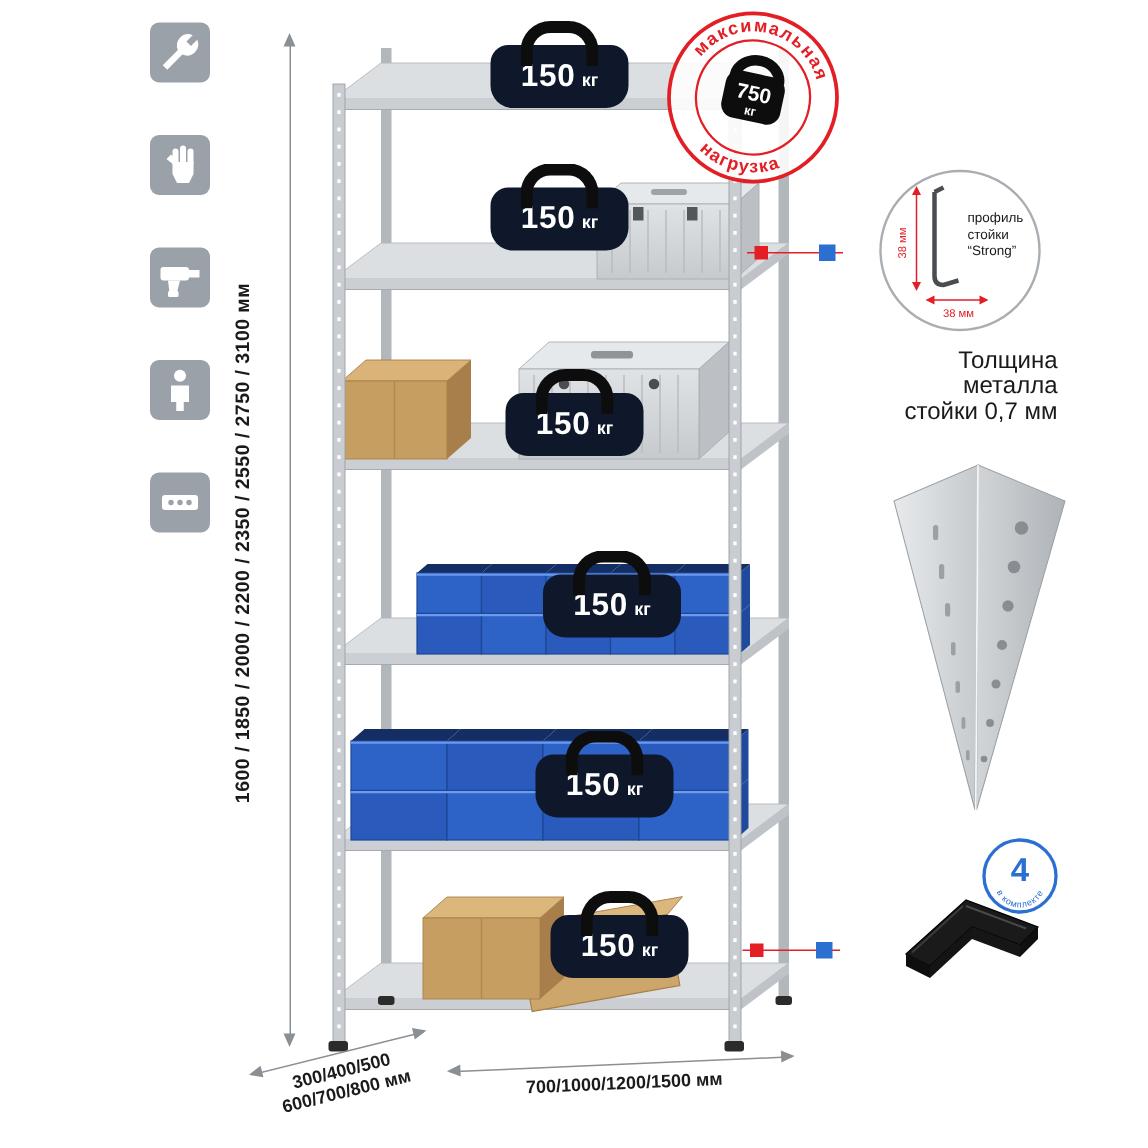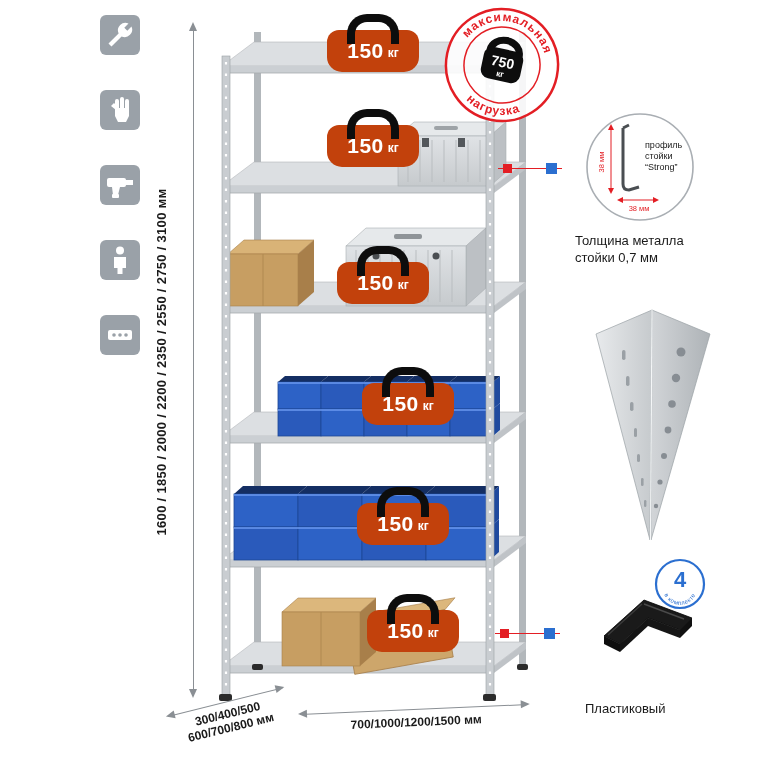--- a/index.html
+++ b/index.html
@@ -23,34 +23,34 @@
 
   
   .dim-h{position:absolute;height:0;border-top:1.5px solid #8a8f94;}
   .dim-h::before{content:"";position:absolute;left:-2px;top:-5px;border-top:4px solid transparent;
                  border-bottom:4px solid transparent;border-right:9px solid #8a8f94;}
   .dim-h::after{content:"";position:absolute;right:-2px;top:-5px;border-top:4px solid transparent;
                 border-bottom:4px solid transparent;border-left:9px solid #8a8f94;}
   .dim-text{position:absolute;text-align:center;font-size:12px;font-weight:bold;line-height:14px;}
 
   
-  .weight{position:absolute;z-index:6;width:92px;height:42px;background:#c2410c;
+  .weight{position:absolute;z-index:6;width:92px;height:42px;background:#0f172a;
           border-radius:12px 12px 15px 15px;display:flex;align-items:center;justify-content:center;color:#fff;}
   .weight::before{content:"";position:absolute;top:-16px;left:50%;transform:translateX(-50%);
           width:36px;height:22px;border:8px solid #0d0d0d;border-bottom:none;border-radius:20px 20px 0 0;}
   .weight .val{font-size:21px;font-weight:bold;letter-spacing:.5px;}
   .weight .unit{font-size:12px;font-weight:bold;margin-left:4px;margin-top:4px;}
 
   
   .connector{position:absolute;height:0;border-top:1px solid #e31e24;z-index:4;}
   .sq{position:absolute;z-index:5;}
   .sq.red{width:9px;height:9px;background:#e31e24;}
   .sq.blue{width:11px;height:11px;background:#2b6fd0;}
 
-  .caption{position:absolute;text-align:left;font-size:13px;line-height:17px;color:#1a1a1a;}
+  .caption{position:absolute;text-align:right;font-size:16px;line-height:17px;color:#1a1a1a;}
 </style>
 </head>
 <body>
 
 <div class="canvas">
 
   <div class="icon-tile" style="top:15px">
     <svg width="40" height="40" viewBox="0 0 40 40">
       <path d="M28.5 8.5a7.5 7.5 0 0 0-9.9 9.9L8.5 28.5l3 3 10.1-10.1a7.5 7.5 0 0 0 9.9-9.9l-4.2 4.2-3-3 4.2-4.2z" fill="#fff"></path>
     </svg>
@@ -357,21 +357,20 @@
 
   <svg class="abs" style="left:652px;top:556px;z-index:8" width="56" height="56" viewBox="0 0 56 56" xmlns:xlink="http://www.w3.org/1999/xlink">
     <circle cx="28" cy="28" r="24" fill="#fff" stroke="#2b6fd0" stroke-width="2.2"></circle>
     <text x="28" y="31" text-anchor="middle" font-size="22" font-weight="bold" fill="#2b6fd0">4</text>
     <path id="badgeArc" d="M 11,32 A 17,17 0 0 0 45,32" fill="none"></path>
     <text font-size="6" fill="#2b6fd0" letter-spacing="0.5">
       <textPath href="#badgeArc" xlink:href="#badgeArc" startOffset="50%" text-anchor="middle">в комплекте</textPath>
     </text>
   </svg>
   <div class="caption" style="left:585px;top:700px;width:145px">
-    <div>Пластиковый</div>
   </div>
 
   <div class="dim-h" style="left:168px;top:716px;width:118px;transform:rotate(-14deg);transform-origin:left center"></div>
   <div class="dim-text" style="left:158px;top:724px;width:140px;transform:rotate(-14deg);transform-origin:left top">
     <div>300/400/500</div>
     <div>600/700/800 мм</div>
   </div>
 
   <div class="dim-h" style="left:300px;top:714px;width:228px;transform:rotate(-2.5deg);transform-origin:left center"></div>
   <div class="dim-text" style="left:302px;top:720px;width:228px;transform:rotate(-2.5deg);transform-origin:left top">700/1000/1200/1500 мм</div>

